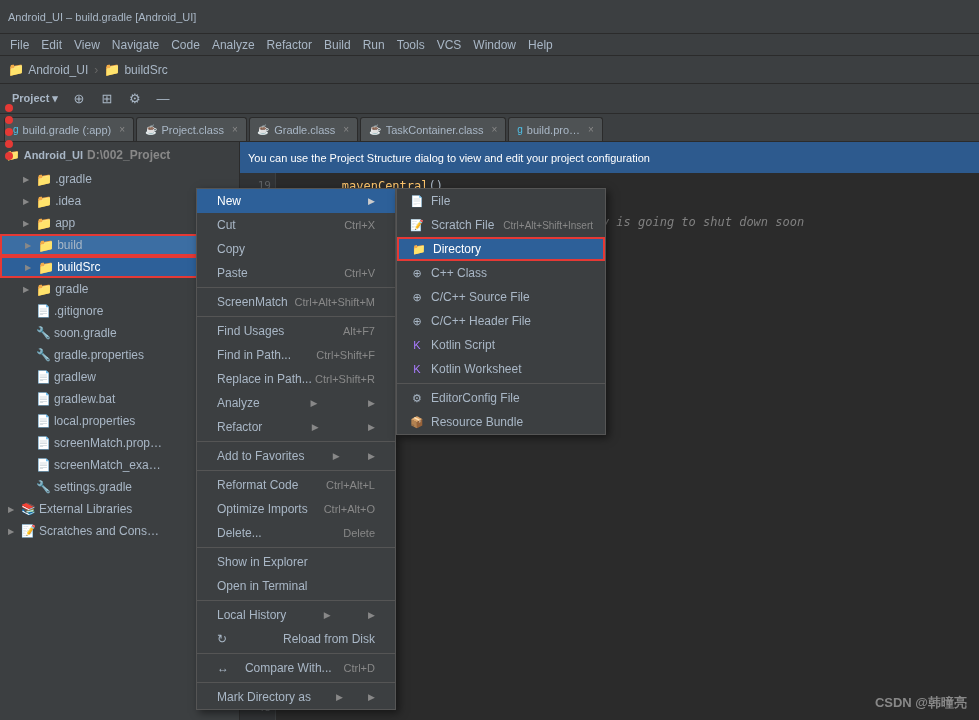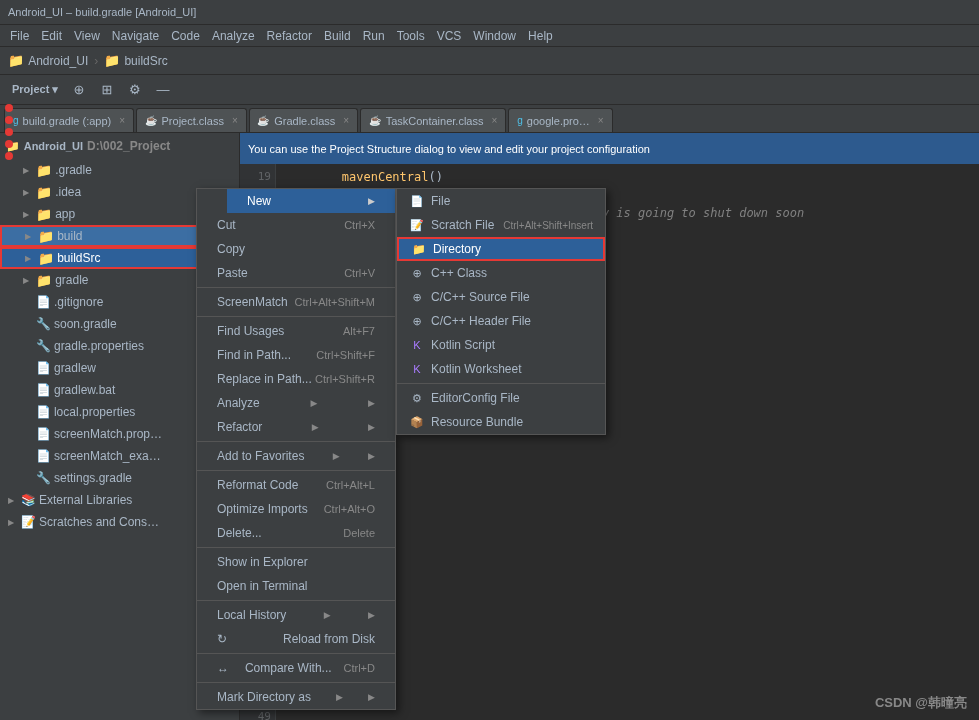--- a/index.html
+++ b/index.html
@@ -10,21 +10,21 @@
       color: #a9b7c6;
       width: 979px;
       height: 720px;
       overflow: hidden;
       position: relative;
     }
 
     
     .title-bar {
       background: #3c3f41;
-      height: 25px;
+      height: 34px;
       display: flex;
       align-items: center;
       padding: 4px 8px;
       font-size: 11px;
       color: #a9b7c6;
       border-bottom: 1px solid #2b2b2b;
       text-align: right;
     }
 
     
@@ -211,21 +211,21 @@
     }
     .ctx-item {
       padding: 4px 20px;
       cursor: pointer;
       color: #a9b7c6;
       display: flex;
       align-items: center;
       justify-content: space-between;
       height: 24px;
     }
-    .ctx-item.active { background: #2d6099; color: #fff; margin-left: 30px; }
+    .ctx-item.active { background: #2d6099; color: #fff; }
     .ctx-item.has-sub::after { content: '▶'; font-size: 9px; color: #888; }
     .ctx-separator {
       height: 1px;
       background: #555;
       margin: 2px 0;
     }
     .ctx-shortcut { color: #888; font-size: 11px; }
 
     
     .submenu-new {
@@ -321,21 +321,21 @@
     <span>Gradle.class</span>
     <span class="tab-close">×</span>
   </div>
   <div class="tab">
     <span class="tab-icon">☕</span>
     <span>TaskContainer.class</span>
     <span class="tab-close">×</span>
   </div>
   <div class="tab">
     <span class="tab-icon gradle-icon">g</span>
-    <span>google.pro…</span>
+    <span>build.pro…</span>
     <span class="tab-close">×</span>
   </div>
 </div>
 
 <div class="main-area">
 
   <div class="sidebar" style="position:relative;">
     <div class="sidebar-header">
       <span>📁</span>
       <span style="font-weight:bold;">Android_UI</span>

